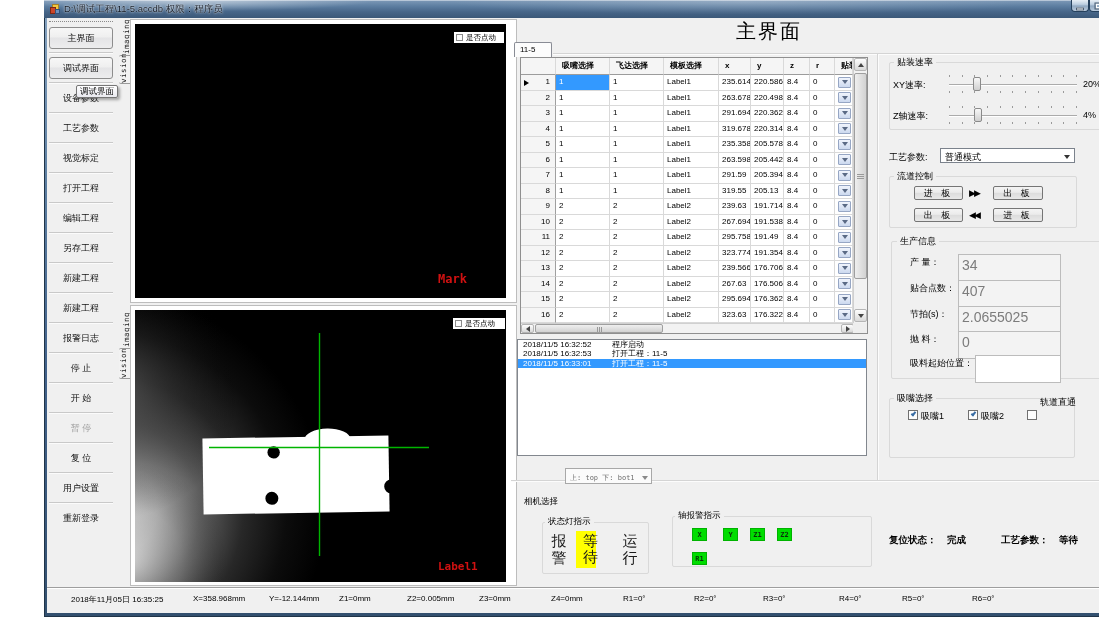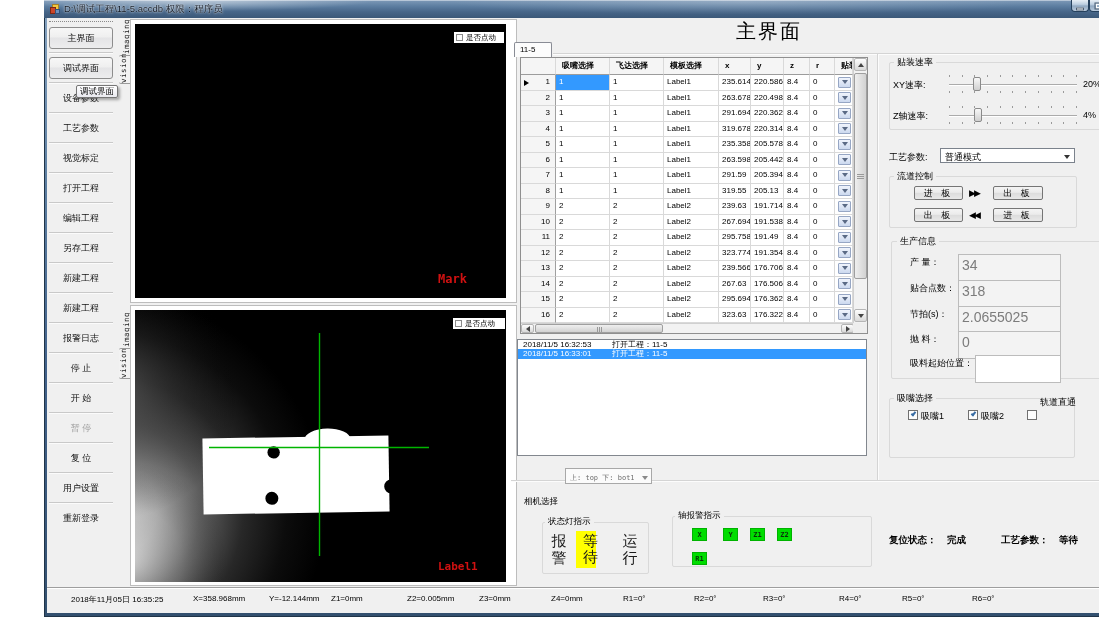--- a/index.html
+++ b/index.html
@@ -594,20 +594,24 @@
         </div>
       <div class="sbtn2" style="left:320px;top:0px;width:13px;height:9px">
           <span class="tri tr"></span>
         </div>
     </div>
     <div class="scorner"></div>
   </div>
 
   <div class="logbox">
 <div class="lrow">
+        <span class="ltime">2018/11/5 16:32:52</span>
+        <span class="lmsg">程序启动</span>
+      </div>
+<div class="lrow">
         <span class="ltime">2018/11/5 16:32:53</span>
         <span class="lmsg">打开工程：11-5</span>
       </div>
 <div class="lrow sel">
         <span class="ltime">2018/11/5 16:33:01</span>
         <span class="lmsg">打开工程：11-5</span>
       </div>
   </div>
 
   <div class="gbox" style="left:845px;top:62px;width:220px;height:68px"></div>
@@ -646,21 +650,21 @@
   <span class="flowarr" style="left:925px;top:210px">◀◀</span>
   <div class="pushbtn" style="left:949px;top:208px;width:50px;height:14px">
       <span>进 板</span>
     </div>
 
   <div class="gbox" style="left:847px;top:241px;width:217px;height:138px"></div>
   <span class="glab" style="left:853px;top:235px">生产信息</span>
 <span class="plab" style="top:256px">产  量：</span>
 <span class="pbox" style="left:914px;top:254px;width:103px">34</span>
 <span class="plab" style="top:282px">贴合点数：</span>
-<span class="pbox" style="left:914px;top:280px;width:103px">318</span>
+<span class="pbox" style="left:914px;top:280px;width:103px">407</span>
 <span class="plab" style="top:308px">节拍(s)：</span>
 <span class="pbox" style="left:914px;top:306px;width:103px">2.0655025</span>
 <span class="plab" style="top:333px">抛  料：</span>
 <span class="pbox" style="left:914px;top:331px;width:103px">0</span>
 <span class="plab" style="top:357px">吸料起始位置：</span>
 <span class="pbox white" style="left:931px;top:355px;width:86px"></span>
 
   <div class="gbox" style="left:845px;top:398px;width:186px;height:60px"></div>
   <span class="glab" style="left:850px;top:392px">吸嘴选择</span>
 <span class="cbox" style="left:864px;top:410px">
@@ -696,21 +700,21 @@
 
   <span class="bstat" style="left:845px;top:534px">复位状态：</span>
   <span class="bstat" style="left:903px;top:534px">完成</span>
   <span class="bstat" style="left:957px;top:534px">工艺参数：</span>
   <span class="bstat" style="left:1015px;top:534px">等待</span>
 
   <div class="statusbar">
 <span class="sitem" style="left:24px">2018年11月05日 16:35:25</span>
 <span class="sitem" style="left:146px">X=358.968mm</span>
 <span class="sitem" style="left:222px">Y=-12.144mm</span>
-<span class="sitem" style="left:284px">Z1=0mm</span>
+<span class="sitem" style="left:292px">Z1=0mm</span>
 <span class="sitem" style="left:360px">Z2=0.005mm</span>
 <span class="sitem" style="left:432px">Z3=0mm</span>
 <span class="sitem" style="left:504px">Z4=0mm</span>
 <span class="sitem" style="left:576px">R1=0°</span>
 <span class="sitem" style="left:647px">R2=0°</span>
 <span class="sitem" style="left:716px">R3=0°</span>
 <span class="sitem" style="left:792px">R4=0°</span>
 <span class="sitem" style="left:855px">R5=0°</span>
 <span class="sitem" style="left:925px">R6=0°</span>
     <span class="sgrip"></span>

